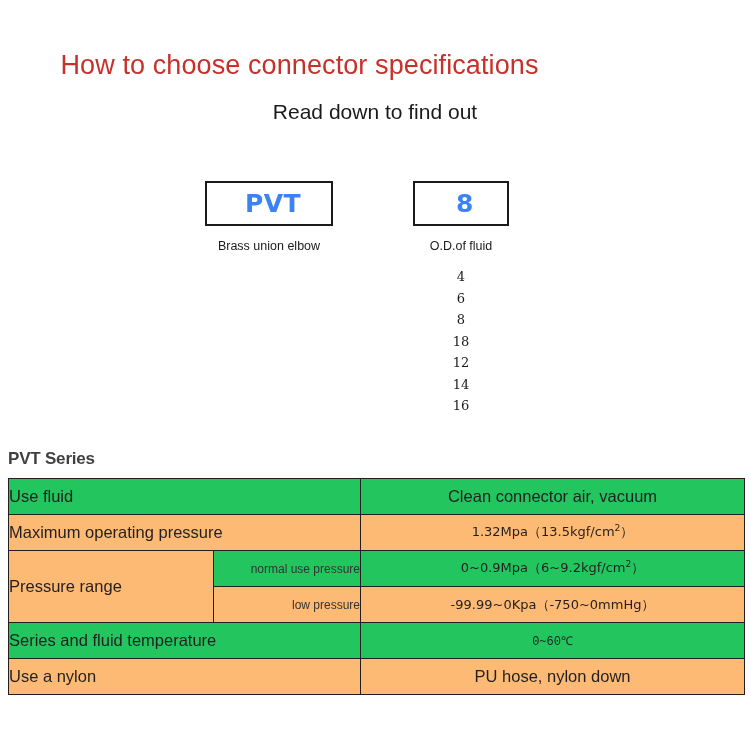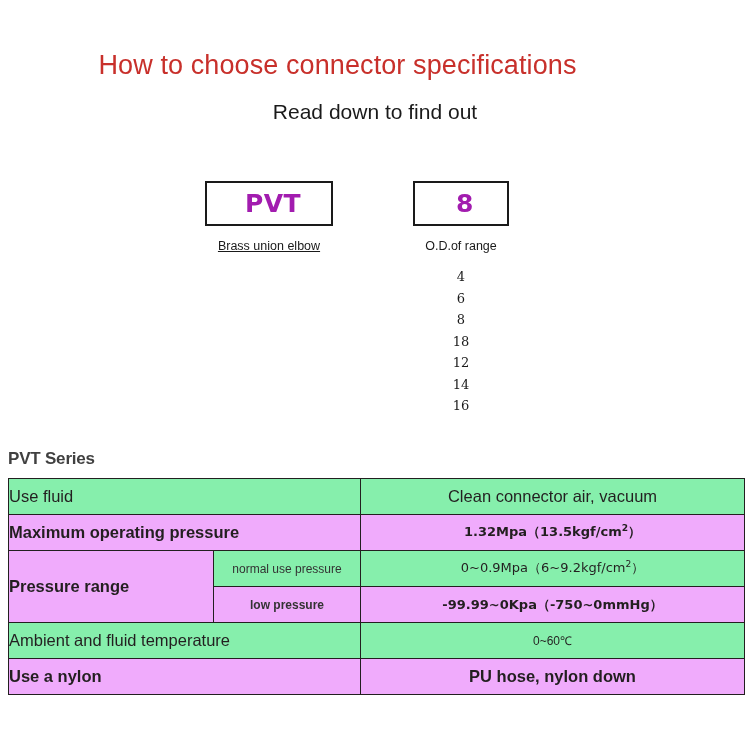--- a/index.html
+++ b/index.html
@@ -21,21 +21,20 @@
     position: absolute;
     top: 50px;
     left: 0;
     width: 599px;
     text-align: center;
     font-size: 27px;
     font-weight: 400;
     color: #c8302b;
     letter-spacing: 0.1px;
     white-space: nowrap;
-    margin-left: 38px;
   }
   .page-subtitle {
     position: absolute;
     top: 100px;
     left: 0;
     width: 750px;
     text-align: center;
     font-size: 21px;
     font-weight: 400;
     color: #1a1a1a;
@@ -49,21 +48,21 @@
     box-sizing: border-box;
     display: flex;
     align-items: center;
     justify-content: center;
     background: #ffffff;
   }
   .code-box span {
     font-family: "DejaVu Sans", sans-serif;
     font-weight: bold;
     font-size: 25px;
-    color: #a21caf;
+    color: #3b82f6;
     letter-spacing: 0.5px;
     margin-left: 8px;
   }
   #box-series {
     left: 205px;
     top: 181px;
     width: 128px;
     height: 45px;
   }
   #box-size {
@@ -77,21 +76,20 @@
     position: absolute;
     font-size: 12.5px;
     color: #1a1a1a;
     text-align: center;
     white-space: nowrap;
   }
   #caption-series {
     left: 205px;
     top: 239px;
     width: 128px;
-    text-decoration: underline;
   }
   #caption-size {
     left: 413px;
     top: 239px;
     width: 96px;
   }
 
   
   .size-list {
     position: absolute;
@@ -135,55 +133,55 @@
     vertical-align: middle;
   }
   .cell-label {
     font-size: 16.5px;
     color: #231f20;
     padding-left: 11px;
   }
   .cell-sublabel {
     font-size: 12px;
     color: #333333;
-    text-align: center;
+    text-align: right;
   }
   .cell-value {
     text-align: center;
     font-size: 16.5px;
     color: #231f20;
   }
   .cell-value.small {
     font-family: "DejaVu Sans", sans-serif;
     font-size: 13px;
     text-align: center;
   }
   .cell-value.tiny {
-    font-family: Liberation Sans, sans-serif;
+    font-family: Liberation Mono, monospace;
     font-size: 12px;
   }
-  .beige { background: #86efac; }
-  .white { background: #f0abfc; font-weight: bold; }
+  .beige { background: #22c55e; }
+  .white { background: #fdba74; }
   .sup { font-size: 0.7em; vertical-align: super; }
 </style>
 </head>
 <body>
 
 <div class="page-title">How to choose connector specifications</div>
 <div class="page-subtitle">Read down to find out</div>
 
 <div class="code-box" id="box-series">
   <span>PVT</span>
 </div>
 <div class="box-caption" id="caption-series">Brass union elbow</div>
 
 <div class="code-box" id="box-size">
   <span>8</span>
 </div>
-<div class="box-caption" id="caption-size">O.D.of range</div>
+<div class="box-caption" id="caption-size">O.D.of fluid</div>
 
 <div class="size-list">
   <div>4</div>
   <div>6</div>
   <div>8</div>
   <div>18</div>
   <div>12</div>
   <div>14</div>
   <div>16</div>
 </div>
@@ -211,21 +209,21 @@
       <td class="cell-label white" rowspan="2">Pressure range</td>
       <td class="cell-sublabel beige">normal use pressure</td>
       <td class="cell-value small beige"><span>0~0.9Mpa</span><span>（6~9.2kgf/cm</span><span class="sup">2</span><span>）</span></td>
     </tr>
     <tr>
       <td class="cell-sublabel white">low pressure</td>
       <td class="cell-value small white">-99.99~0Kpa（-750~0mmHg）</td>
     </tr>
 
     <tr>
-      <td class="cell-label beige" colspan="2">Ambient and fluid temperature</td>
+      <td class="cell-label beige" colspan="2">Series and fluid temperature</td>
       <td class="cell-value tiny beige">0~60℃</td>
     </tr>
 
     <tr>
       <td class="cell-label white" colspan="2">Use a nylon</td>
       <td class="cell-value white">PU hose, nylon down</td>
     </tr>
   </tbody>
 </table>
 

